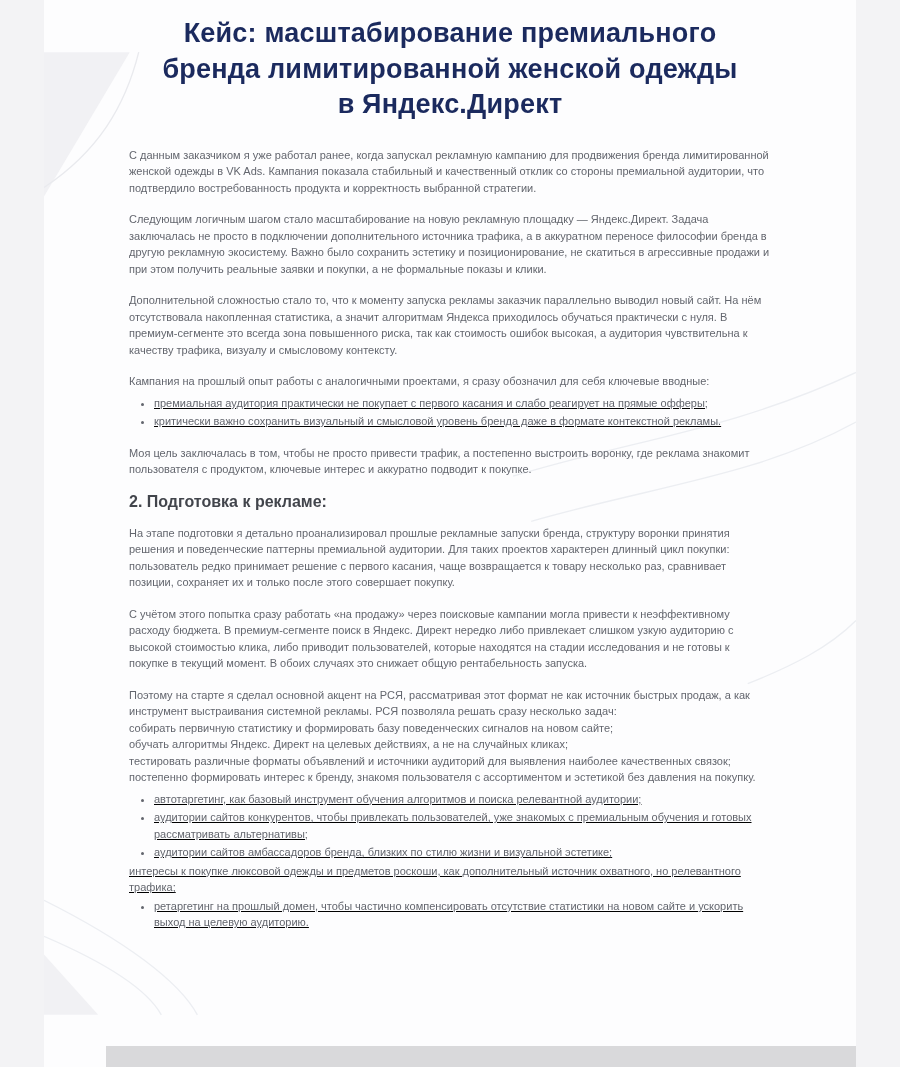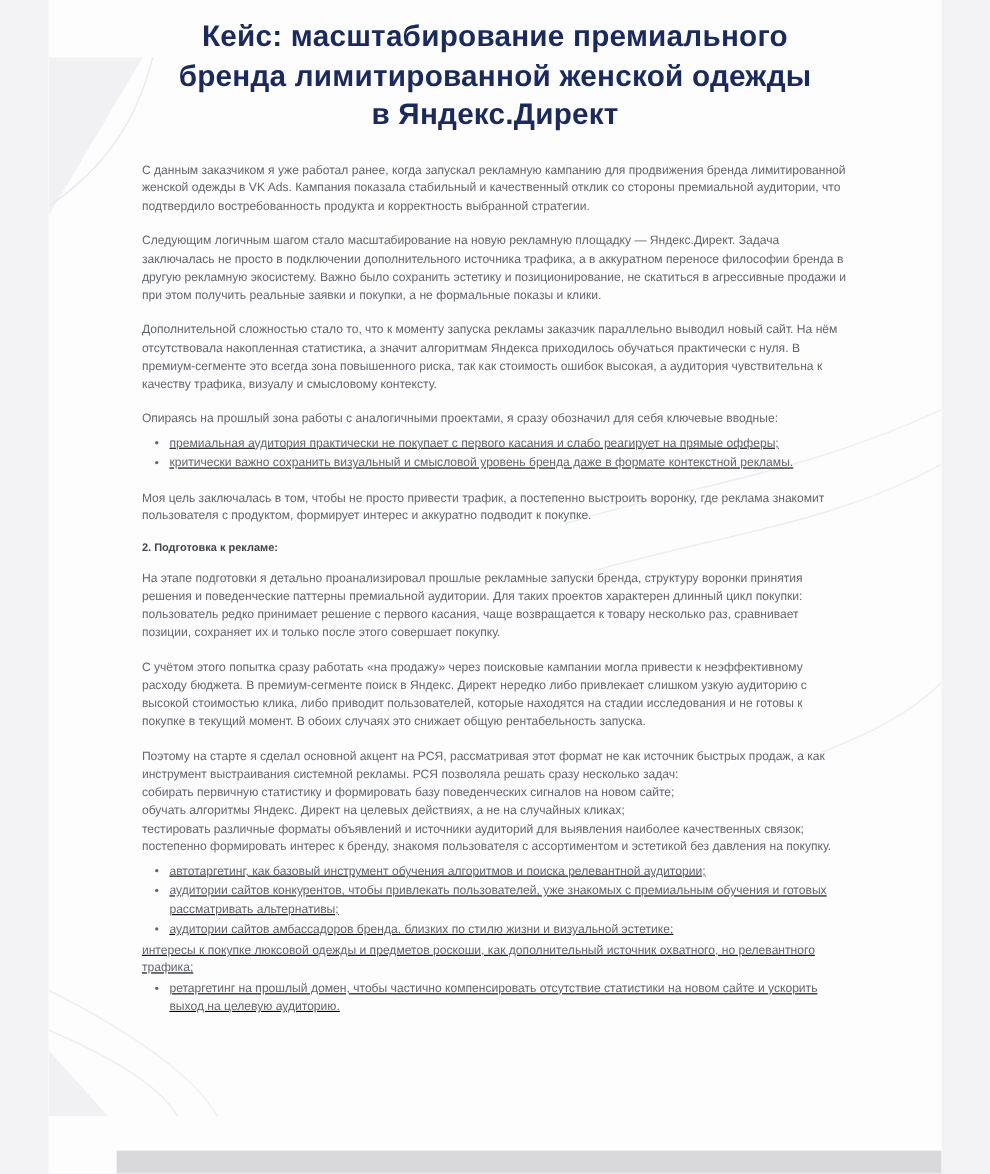--- a/index.html
+++ b/index.html
@@ -25,21 +25,21 @@
   }
   .para, .blist li {
     color:#63666e;
     font-size:11px;
     line-height:1.5;
   }
   .para { margin:0 0 15px 0; }
   .preline { white-space:pre-line; }
   .subhead {
     color:#42454c;
-    font-size:10px;
+    font-size:16px;
     font-weight:700;
     margin:2px 0 14px 0;
   }
   .blist { margin:-10px 0 15px 0; padding-left:25px;text-decoration:underline; }
   .blist li { margin:0 0 2px 0; }
   .blist li::marker { color:#63666e; font-size:11px; }
   .blist li.no-bullet { list-style:none; margin-left:-25px; }
   .footer-strip {
     position:absolute;
     left:62px; right:0; bottom:0;
@@ -66,28 +66,28 @@
   <div class="content">
 
     <h1 class="title">Кейс: масштабирование премиального бренда лимитированной женской одежды в Яндекс.Директ</h1>
 
     <p class="para">С данным заказчиком я уже работал ранее, когда запускал рекламную кампанию для продвижения бренда лимитированной женской одежды в VK Ads. Кампания показала стабильный и качественный отклик со стороны премиальной аудитории, что подтвердило востребованность продукта и корректность выбранной стратегии.</p>
 
     <p class="para">Следующим логичным шагом стало масштабирование на новую рекламную площадку — Яндекс.Директ. Задача заключалась не просто в подключении дополнительного источника трафика, а в аккуратном переносе философии бренда в другую рекламную экосистему. Важно было сохранить эстетику и позиционирование, не скатиться в агрессивные продажи и при этом получить реальные заявки и покупки, а не формальные показы и клики.</p>
 
     <p class="para">Дополнительной сложностью стало то, что к моменту запуска рекламы заказчик параллельно выводил новый сайт. На нём отсутствовала накопленная статистика, а значит алгоритмам Яндекса приходилось обучаться практически с нуля. В премиум-сегменте это всегда зона повышенного риска, так как стоимость ошибок высокая, а аудитория чувствительна к качеству трафика, визуалу и смысловому контексту.</p>
 
-    <p class="para">Опираясь на прошлый зона работы с аналогичными проектами, я сразу обозначил для себя ключевые вводные:</p>
+    <p class="para">Кампания на прошлый опыт работы с аналогичными проектами, я сразу обозначил для себя ключевые вводные:</p>
 
     <ul class="blist">
         <li>премиальная аудитория практически не покупает с первого касания и слабо реагирует на прямые офферы;</li>
         <li>критически важно сохранить визуальный и смысловой уровень бренда даже в формате контекстной рекламы.</li>
       </ul>
 
-    <p class="para">Моя цель заключалась в том, чтобы не просто привести трафик, а постепенно выстроить воронку, где реклама знакомит пользователя с продуктом, формирует интерес и аккуратно подводит к покупке.</p>
+    <p class="para">Моя цель заключалась в том, чтобы не просто привести трафик, а постепенно выстроить воронку, где реклама знакомит пользователя с продуктом, ключевые интерес и аккуратно подводит к покупке.</p>
 
     <h2 class="subhead">2. Подготовка к рекламе:</h2>
 
     <p class="para">На этапе подготовки я детально проанализировал прошлые рекламные запуски бренда, структуру воронки принятия решения и поведенческие паттерны премиальной аудитории. Для таких проектов характерен длинный цикл покупки: пользователь редко принимает решение с первого касания, чаще возвращается к товару несколько раз, сравнивает позиции, сохраняет их и только после этого совершает покупку.</p>
 
     <p class="para">С учётом этого попытка сразу работать «на продажу» через поисковые кампании могла привести к неэффективному расходу бюджета. В премиум-сегменте поиск в Яндекс. Директ нередко либо привлекает слишком узкую аудиторию с высокой стоимостью клика, либо приводит пользователей, которые находятся на стадии исследования и не готовы к покупке в текущий момент. В обоих случаях это снижает общую рентабельность запуска.</p>
 
     <p class="para preline">Поэтому на старте я сделал основной акцент на РСЯ, рассматривая этот формат не как источник быстрых продаж, а как инструмент выстраивания системной рекламы. РСЯ позволяла решать сразу несколько задач:
 собирать первичную статистику и формировать базу поведенческих сигналов на новом сайте;
 обучать алгоритмы Яндекс. Директ на целевых действиях, а не на случайных кликах;

